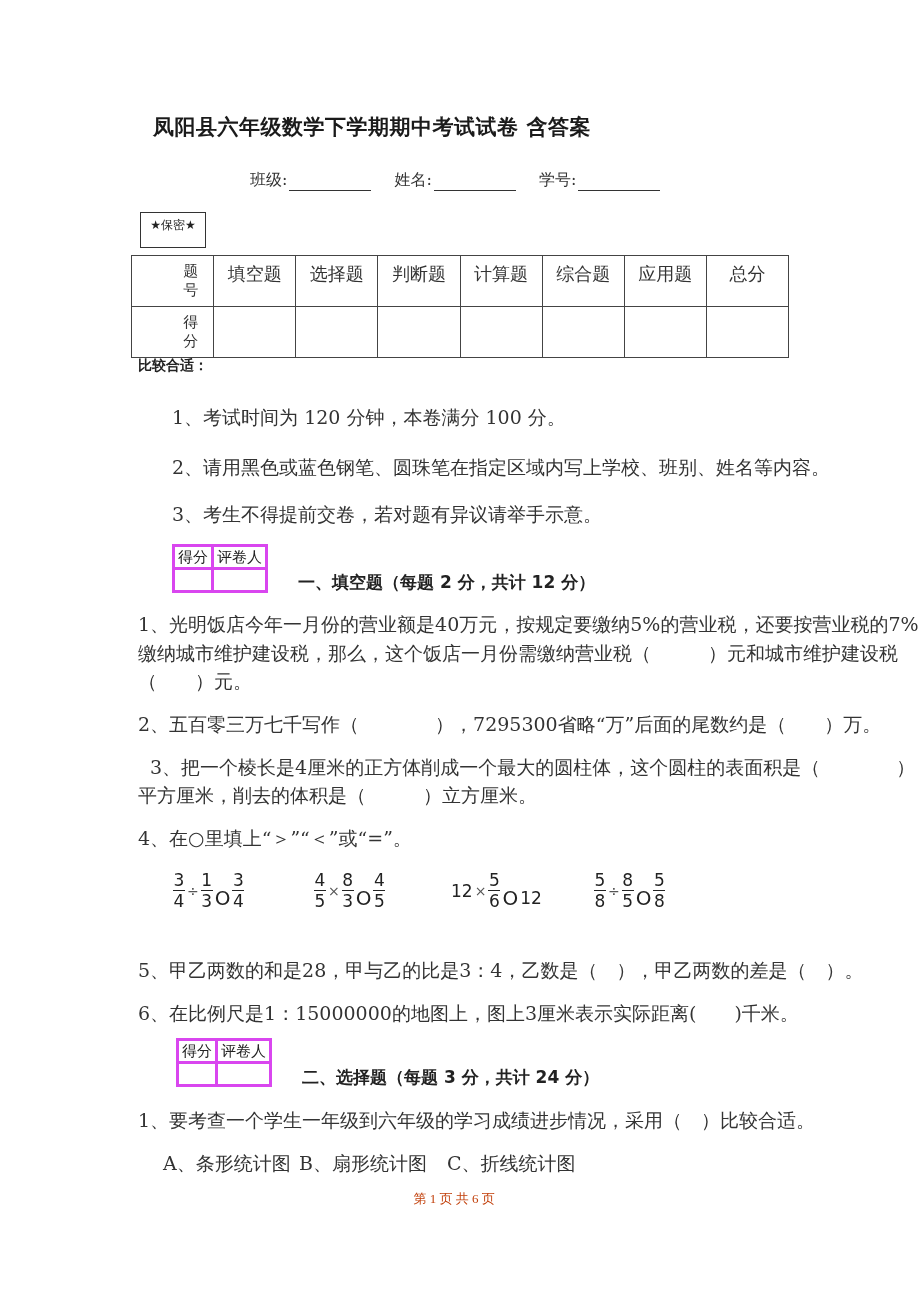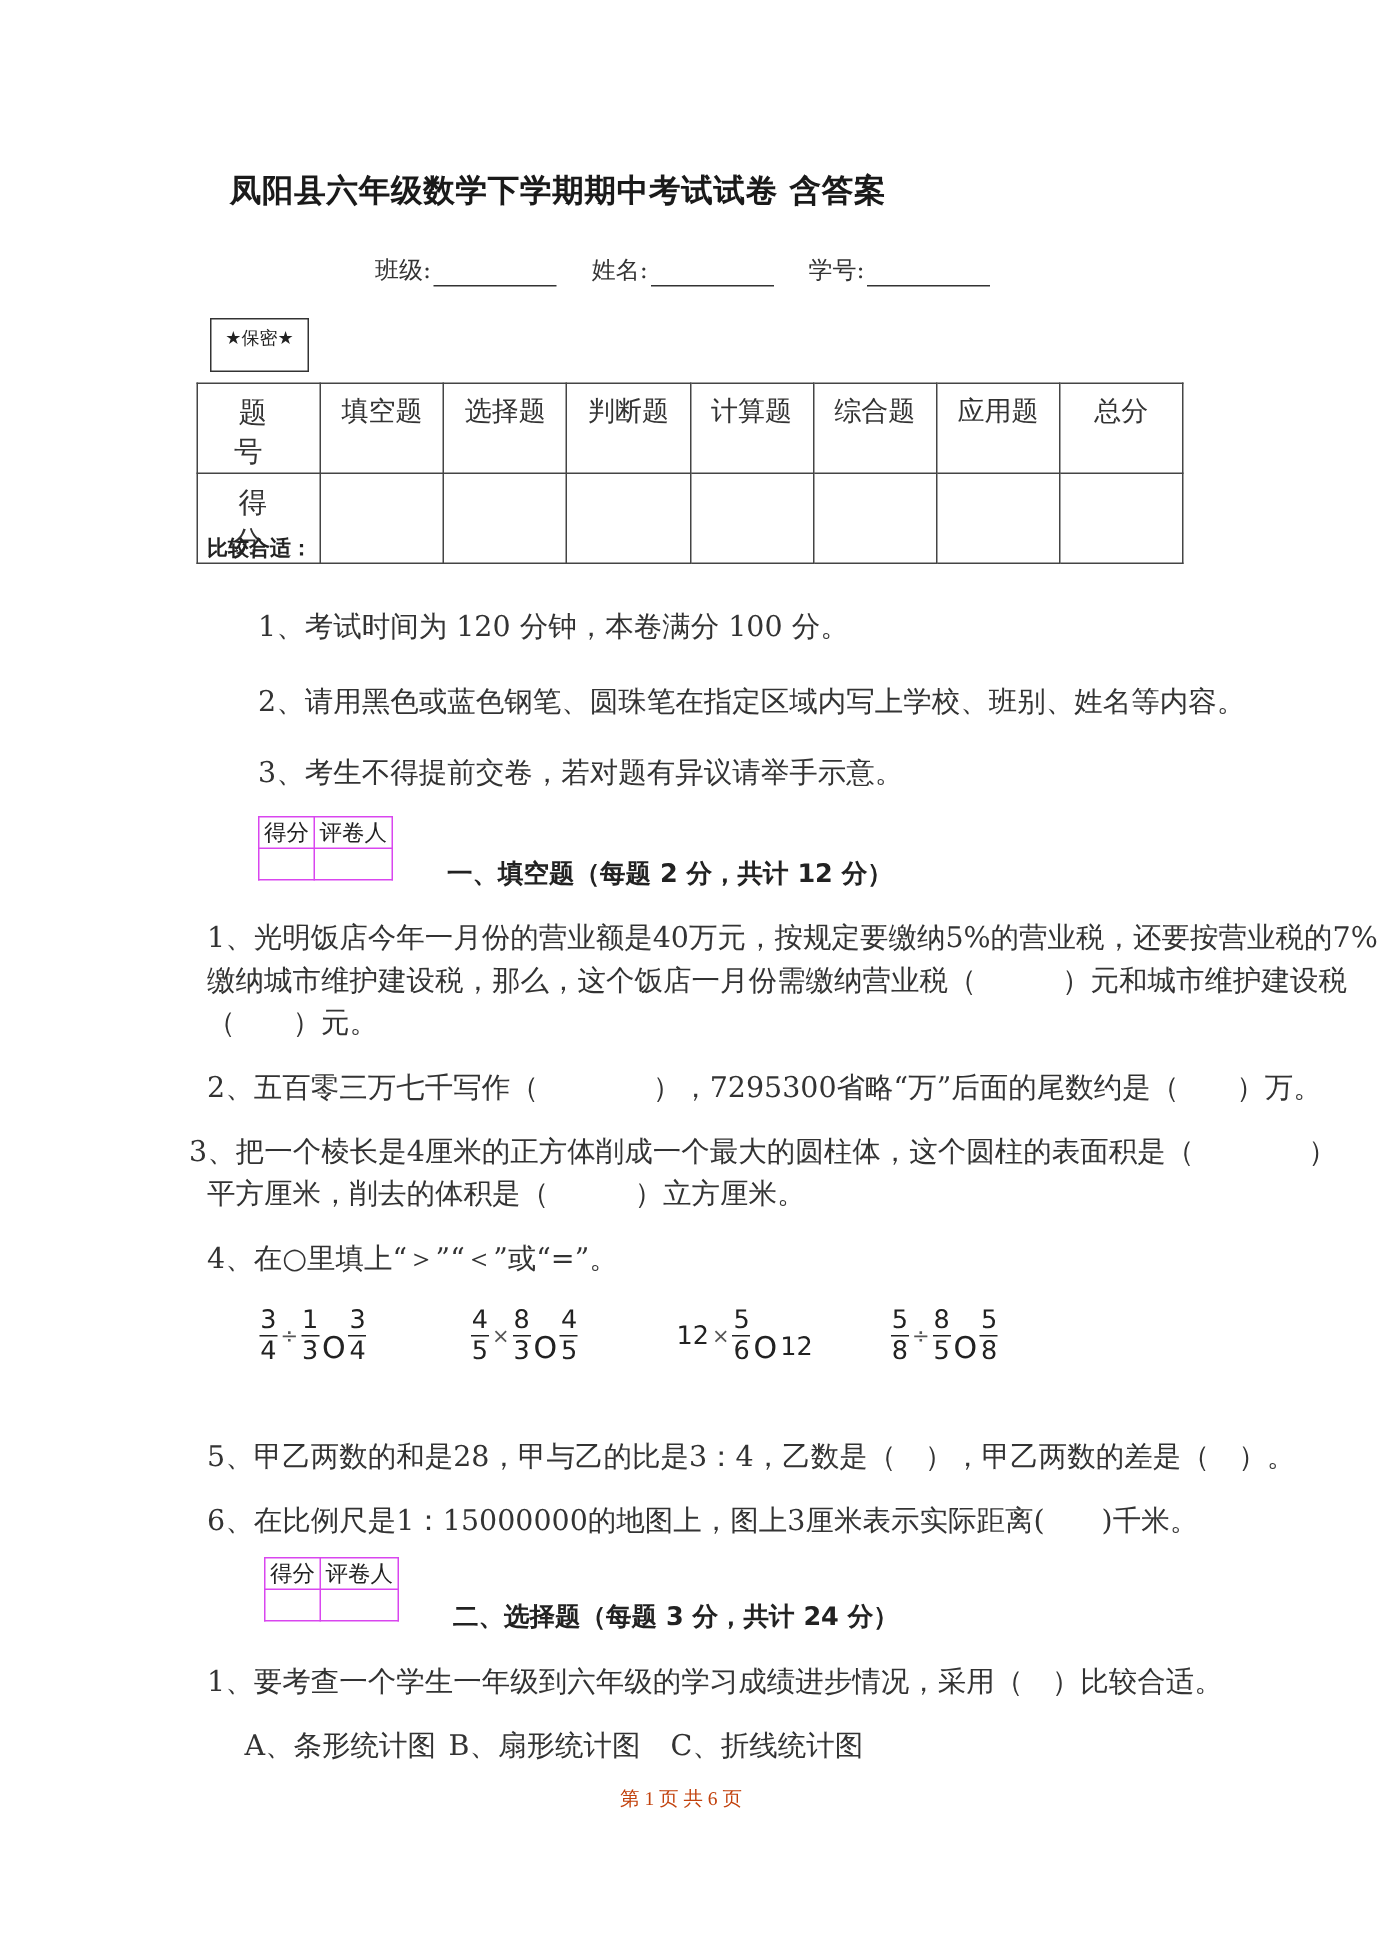--- a/index.html
+++ b/index.html
@@ -8,25 +8,25 @@
   .abs { position:absolute; }
   .title { left:0; width:744px; top:113px; text-align:center; font-family:"DejaVu Sans","Liberation Sans",sans-serif;
            font-weight:bold; font-size:21px; letter-spacing:0.5px; color:#1a1a1a; }
   .info { top:170px; left:250px; font-size:16px; color:#333; white-space:nowrap; }
   .info span.f { display:inline-block; margin-right:18px; }
   .info .line { display:inline-block; width:82px; border-bottom:1px solid #333; height:16px; vertical-align:bottom; margin-left:2px; }
   .secret { left:140px; top:212px; width:66px; height:36px; border:1px solid #333; font-size:12px;
             font-family:"DejaVu Sans","Liberation Sans",sans-serif; text-align:center; line-height:24px; box-sizing:border-box; }
   table.score { position:absolute; left:131px; top:255px; width:658px; border-collapse:collapse; table-layout:fixed; }
   table.score td { border:1px solid #444; height:43px; font-size:18px; text-align:center; vertical-align:top; padding-top:6px; color:#333; }
-  table.score td.rh { letter-spacing:14px; text-indent:6px; text-align:center; font-size:19px; }
+  table.score td.rh { letter-spacing:14px; text-indent:6px; text-align:right; font-size:15px; }
   .notice-h { left:138px; top:357px; font-weight:bold; font-size:14px; font-family:"DejaVu Sans","Liberation Sans",sans-serif; }
   .p { font-size:19px; color:#333; white-space:nowrap; }
   .grader { border-collapse:collapse; position:absolute; font-family:"DejaVu Sans","Liberation Sans",sans-serif; }
-  .grader td { border:1px solid #d946ef; height:20px; font-size:15px; padding:0 3px; color:#222; }
+  .grader td { border:3px solid #d946ef; height:20px; font-size:15px; padding:0 3px; color:#222; }
   .sec { font-weight:bold; font-size:17px; font-family:"DejaVu Sans","Liberation Sans",sans-serif; white-space:nowrap; }
   .frac { display:inline-flex; flex-direction:column; align-items:center; vertical-align:middle; font-family:"DejaVu Sans","Liberation Sans",sans-serif; font-size:17px; line-height:20px; }
   .frac .bar { width:12px; border-top:1px solid #222; }
   .expr { position:absolute; top:870px; display:flex; align-items:center; font-family:"DejaVu Sans","Liberation Sans",sans-serif; font-size:17px; color:#222; }
   .op { margin:0 2px; font-size:14px; color:#555; }
   .circ { font-size:20px; margin:14px 2px 0 2px; }
   .footer { left:0; width:908px; top:1190px; text-align:center; font-size:13px; color:#c2410c;font-family:Liberation Serif, serif; }
 </style>
 </head>
 <body>
@@ -84,21 +84,21 @@
 </tbody>
   </table>
 <div class="abs sec" style="left:298px; top:571px;">一、填空题（每题 2 分，共计 12 分）</div>
 
 <div class="abs p" style="left:138px; top:612px;">1、光明饭店今年一月份的营业额是40万元，按规定要缴纳5%的营业税，还要按营业税的7%</div>
 <div class="abs p" style="left:138px; top:641px;text-align:right;">缴纳城市维护建设税，那么，这个饭店一月份需缴纳营业税（　　　）元和城市维护建设税</div>
 <div class="abs p" style="left:138px; top:669px;">（　　）元。</div>
 
 <div class="abs p" style="left:138px; top:712px;">2、五百零三万七千写作（　　　　），7295300省略“万”后面的尾数约是（　　）万。</div>
 
-<div class="abs p" style="left:126px; top:755px;">3、把一个棱长是4厘米的正方体削成一个最大的圆柱体，这个圆柱的表面积是（　　　　）</div>
+<div class="abs p" style="left:150px; top:755px;">3、把一个棱长是4厘米的正方体削成一个最大的圆柱体，这个圆柱的表面积是（　　　　）</div>
 <div class="abs p" style="left:138px; top:783px;">平方厘米，削去的体积是（　　　）立方厘米。</div>
 
 <div class="abs p" style="left:138px; top:826px;">4、在○里填上“＞”“＜”或“=”。</div>
 
 <div class="expr" style="left:173px;">
   <span class="frac">
       <span>3</span>
       <span class="bar"></span>
       <span>4</span>
     </span>

